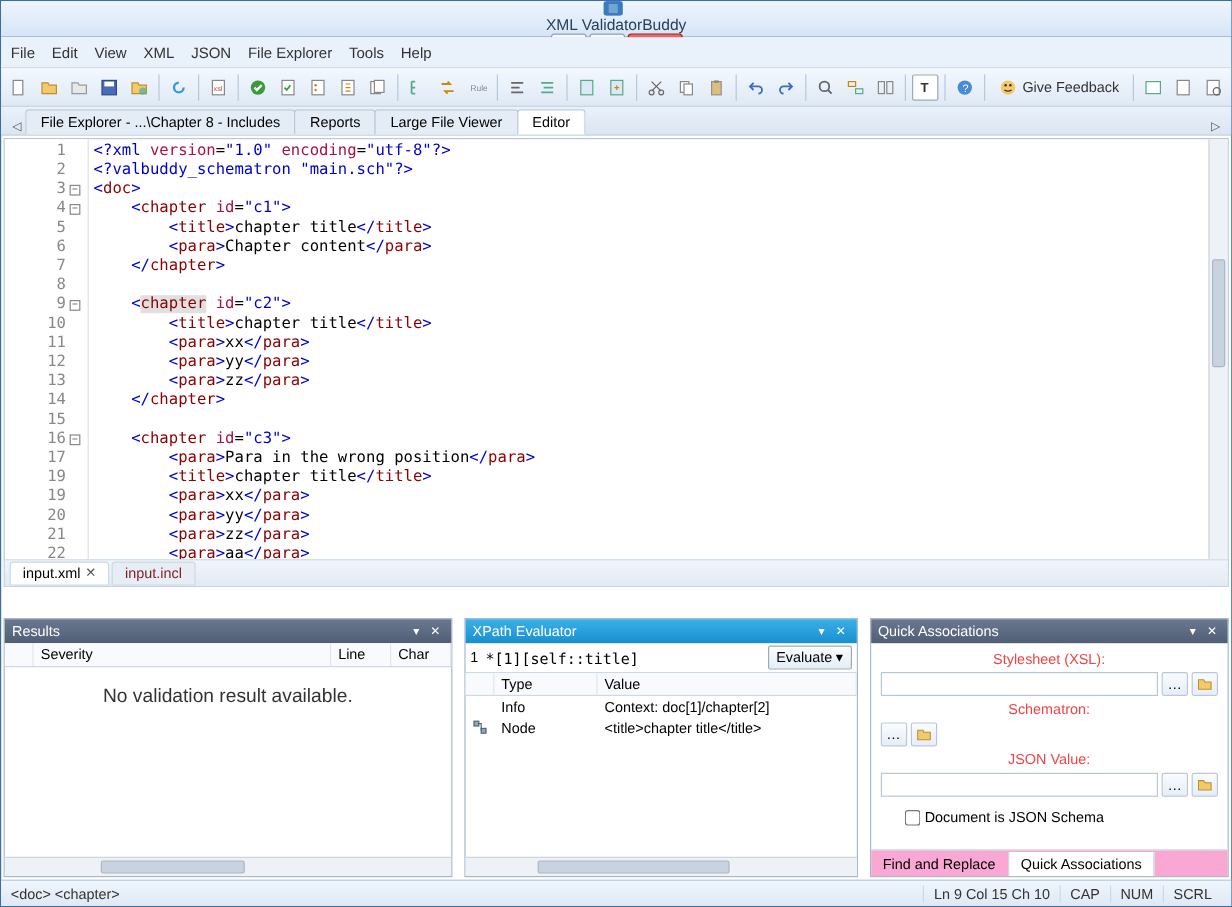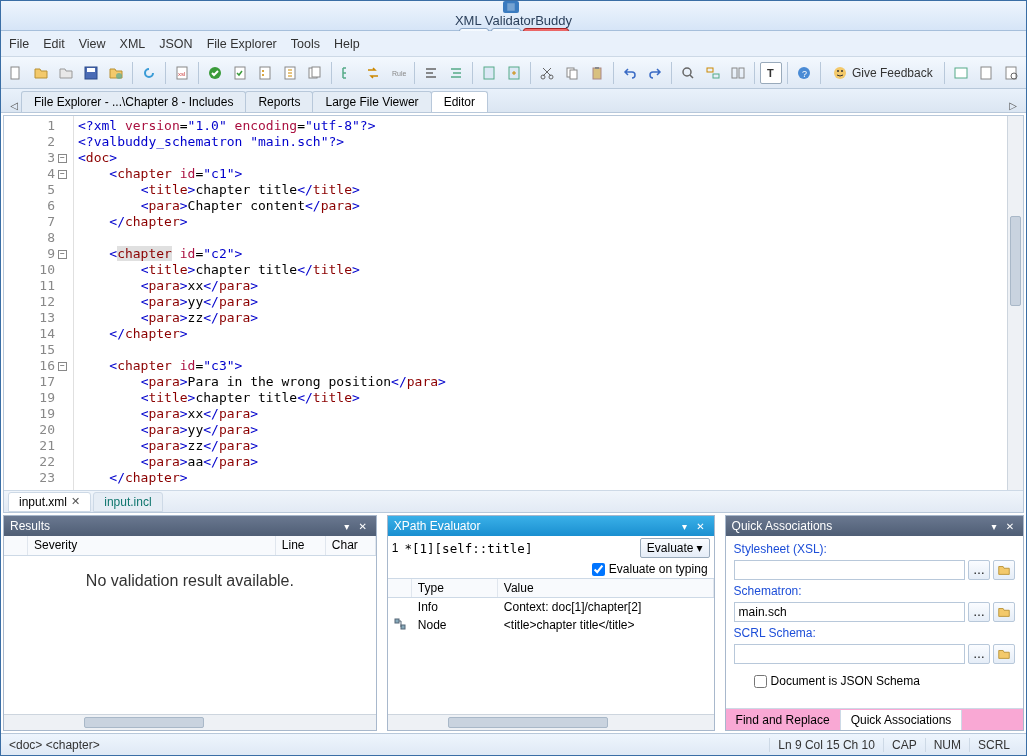--- a/index.html
+++ b/index.html
@@ -28,23 +28,23 @@
 .gutter { width:70px; background:#fff; border-right:1px solid #e0e0e0; text-align:right; padding:2px 6px 2px 2px; font-family:Consolas,monospace; font-size:13px; color:#888; line-height:16px;}
 .gutter .ln{height:16px; display:flex; justify-content:flex-end; align-items:center; gap:3px;}
 .fold{width:9px;height:9px;border:1px solid #888;display:inline-flex;align-items:center;justify-content:center;font-size:8px;line-height:1;color:#555;background:#fff;}
 .code { flex:1; font-family:Consolas,monospace; font-size:13px; line-height:16px; padding:2px 4px; white-space:pre; overflow:hidden;}
 .vscroll{width:16px;background:#eef1f5;border-left:1px solid #cdd5de;position:relative;}
 .vscroll .thumb{position:absolute;left:2px;right:2px;top:100px;height:90px;background:#c9d3df;border:1px solid #a9b8c8;border-radius:2px;}
 .p-blue{color:#0000cc;} .p-red{color:#aa1040;} .p-brown{color:#8b0000;} .p-black{color:#000;}
 .hilite{background:#e0e0e0;}
 .filetabs { height:22px; background:linear-gradient(#f0f5fb,#e2eaf4); border-top:1px solid #cdd9e6; display:flex; align-items:center; padding:0 4px; font-size:12px;}
 .filetab{padding:2px 10px;border:1px solid #cdd9e6;background:#fff;border-radius:3px 3px 0 0;margin-right:2px;display:flex;align-items:center;gap:4px;}
-.filetab.inactive{background:#e6edf5;color:#0f766e;}
+.filetab.inactive{background:#e6edf5;color:#7f1d1d;}
 .closex{font-size:11px;color:#555;}
-.panels { height: 218px; display:flex; gap:10px; padding:0 2px 2px 2px;}
+.panels { height: 218px; display:flex; gap:10px; padding:0 2px 2px 2px;margin-top:24px;}
 .panel { flex:1; display:flex; flex-direction:column; border:1px solid #a8b8cc; background:#fff; min-width:0;}
 .panel.results{flex:1.05;}
 .panel.xpath{flex:0.92;}
 .panel.assoc{flex:0.84;}
 .phead { height:20px; background:linear-gradient(#6a7890,#4f5e75); color:#fff; display:flex; align-items:center; padding:0 6px; font-size:12px;}
 .phead.active{background:linear-gradient(#3ab0e8,#1a8fd0);}
 .phead .spacer{flex:1;}
 .phead .pbtn{width:14px;height:14px;color:#fff;font-size:10px;display:flex;align-items:center;justify-content:center;margin-left:2px;}
 .results-body{flex:1;display:flex;flex-direction:column;}
 .reshead{height:20px;border-bottom:1px solid #cdd9e6;display:flex;font-size:12px;background:#f8fafd;}
@@ -58,21 +58,21 @@
 .xprow1 button{padding:2px 6px;border:1px solid #9ab;background:linear-gradient(#fafcff,#e5edf7);border-radius:2px;font-size:12px;display:flex;align-items:center;gap:3px;}
 .xprow2{display:flex;justify-content:flex-end;padding:2px 6px;align-items:center;gap:4px;}
 .xptable{flex:1;border-top:1px solid #cdd9e6;}
 .xpthead{display:flex;background:#f8fafd;border-bottom:1px solid #cdd9e6;font-size:12px;}
 .xpthead div{padding:2px 6px;border-right:1px solid #e0e6ee;}
 .xptrow{display:flex;padding:2px 6px;font-size:12px;}
 .xptrow>div:nth-child(1){width:24px;}
 .xptrow>div:nth-child(2){width:86px;}
 .xptrow>div:nth-child(3){flex:1;}
 .assoc-body{flex:1;padding:6px 8px;font-size:12px;display:flex;flex-direction:column;gap:4px;overflow:hidden;}
-.assoc-body label{color:#1d4ed8;}
+.assoc-body label{color:#ef4444;text-align:center;}
 .fieldrow{display:flex;gap:3px;align-items:center;}
 .fieldrow input{flex:1;border:1px solid #b8c8da;padding:2px 4px;font-size:12px;height:20px;}
 .smbtn{width:22px;height:20px;border:1px solid #b8c8da;background:linear-gradient(#fafcff,#e5edf7);border-radius:2px;display:flex;align-items:center;justify-content:center;}
 .chkrow{display:flex;align-items:center;gap:4px;margin-top:6px;padding-left:20px;}
 .panel-bottomtabs{height:22px;border-top:1px solid #cdd9e6;display:flex;align-items:center;background:#f9a8d4;font-size:12px;}
 .pbt{padding:3px 10px;border-right:1px solid #cdd9e6;}
 .pbt.active{background:#fff;}
 .statusbar { height:22px; background:linear-gradient(#eef5fd,#dfe9f5); border-top:1px solid #b8c8da; display:flex; align-items:center; padding:0 8px; font-size:12px; color:#333;}
 .statusbar .spacer{flex:1;}
 .statusbar .cell{padding:0 8px;border-left:1px solid #cdd9e6;}
@@ -465,24 +465,20 @@
         <div class="pbtn">✕</div>
       </div>
       <div class="xpath-body">
         <div class="xprow1">
           <span>1</span>
           <span class="expr">*[1][self::title]</span>
           <button>
               <span>Evaluate</span> 
               <span>▾</span>
             </button>
-        </div>
-        <div class="xprow2">
-          <input type="checkbox" checked="" style="">
-          <span>Evaluate on typing</span>
         </div>
         <div class="xptable">
           <div class="xpthead">
             <div style="width:24px;"></div>
             <div style="width:86px;">Type</div>
             <div style="flex:1;">Value</div>
           </div>
           <div id="xprows">
               <div class="xptrow">
                 <div></div>
@@ -519,29 +515,28 @@
           <input value="" style="">
           <div class="smbtn">…</div>
           <div class="smbtn">
               <svg width="14" height="14" viewBox="0 0 16 16">
                 <path d="M2 4h5l1 2h6v7H2z" fill="#f3c96b" stroke="#b89134"></path>
               </svg>
             </div>
         </div>
         <label>Schematron:</label>
         <div class="fieldrow">
-          <input value="main.sch" style="">
           <div class="smbtn">…</div>
           <div class="smbtn">
               <svg width="14" height="14" viewBox="0 0 16 16">
                 <path d="M2 4h5l1 2h6v7H2z" fill="#f3c96b" stroke="#b89134"></path>
               </svg>
             </div>
         </div>
-        <label>SCRL Schema:</label>
+        <label>JSON Value:</label>
         <div class="fieldrow">
           <input value="" style="">
           <div class="smbtn">…</div>
           <div class="smbtn">
               <svg width="14" height="14" viewBox="0 0 16 16">
                 <path d="M2 4h5l1 2h6v7H2z" fill="#f3c96b" stroke="#b89134"></path>
               </svg>
             </div>
         </div>
         <div class="chkrow">

